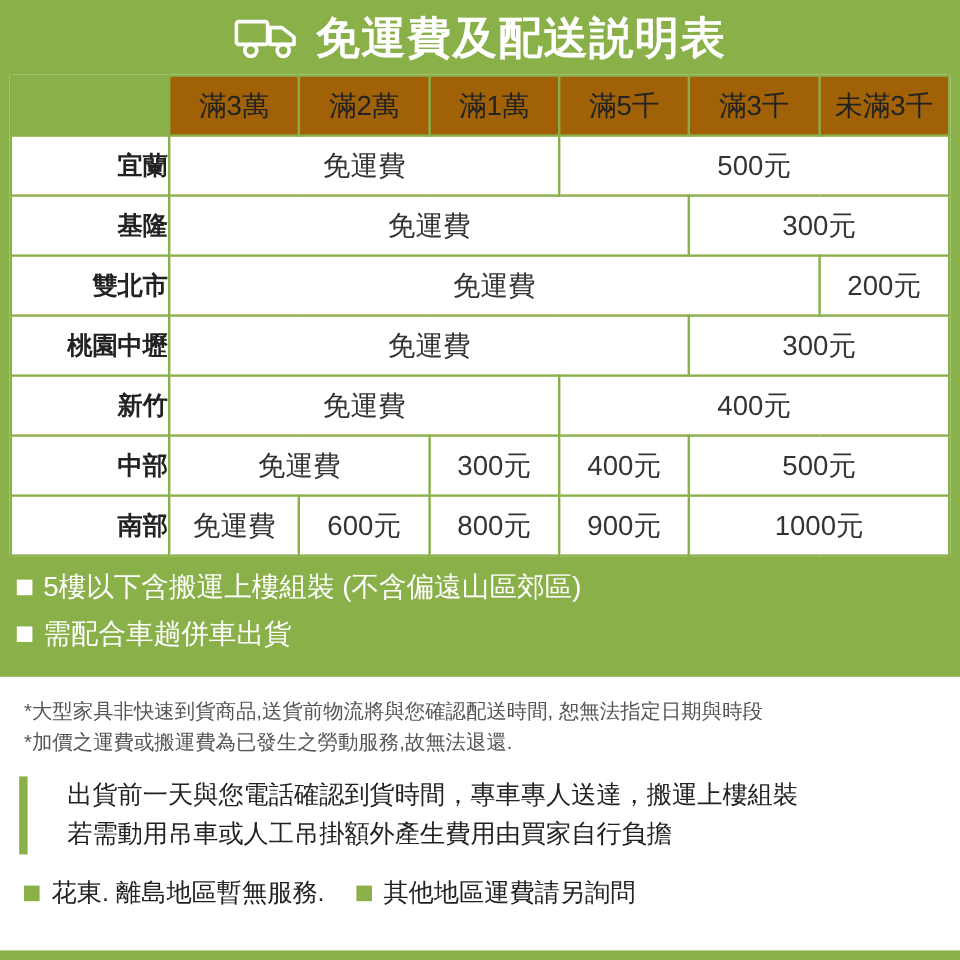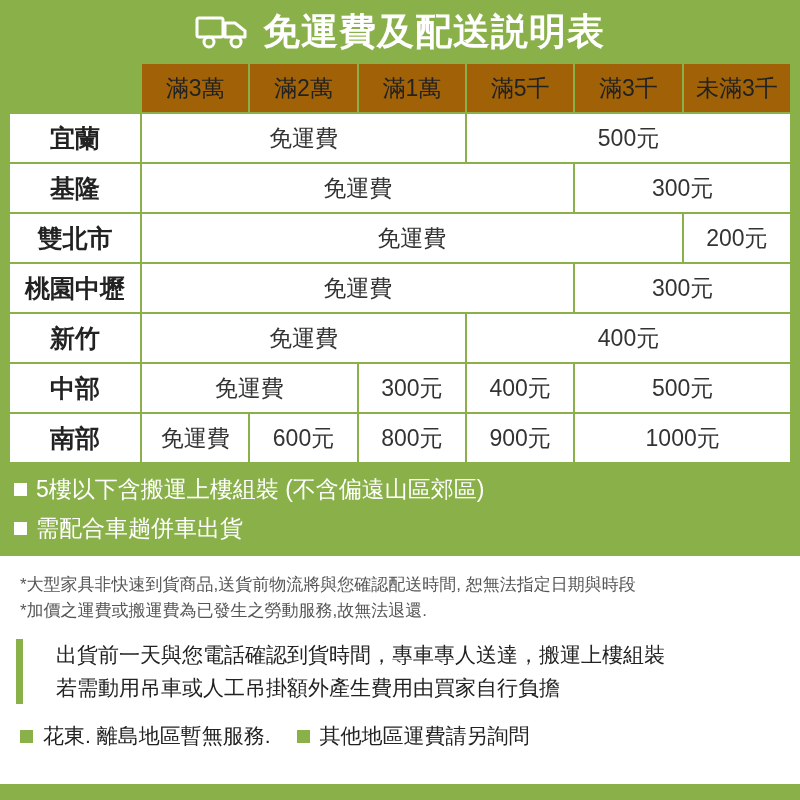--- a/index.html
+++ b/index.html
@@ -66,22 +66,23 @@
     font-size: 23px;
     color: #222222;
   }
   table.freight thead th.corner {
     background: #8ab04a;
     border-left-color: #8ab04a;
     border-top-color: #8ab04a;
   }
   table.freight td.region {
     font-weight: bold;
-    font-size: 25px;
-    color: #222222;
+    font-size: 21px;
+    color: #222222;
+    text-align: right;
   }
 
   
   .notes {
     padding: 10px 14px 4px 14px;
   }
   .note-line {
     display: flex;
     align-items: center;
     color: #ffffff;
@@ -95,21 +96,21 @@
     background: #ffffff;
     margin-right: 9px;
     flex: none;
   }
 
   
   .panel {
     position: absolute;
     left: 0;
     right: 0;
-    bottom: 16px;
+    bottom: 8px;
     height: 228px;
     background: #ffffff;
     box-sizing: border-box;
     padding: 16px 16px 10px 16px;
   }
   .fineprint {
     color: #555555;
     font-size: 17px;
     line-height: 1.5;
     margin-left: 4px;

